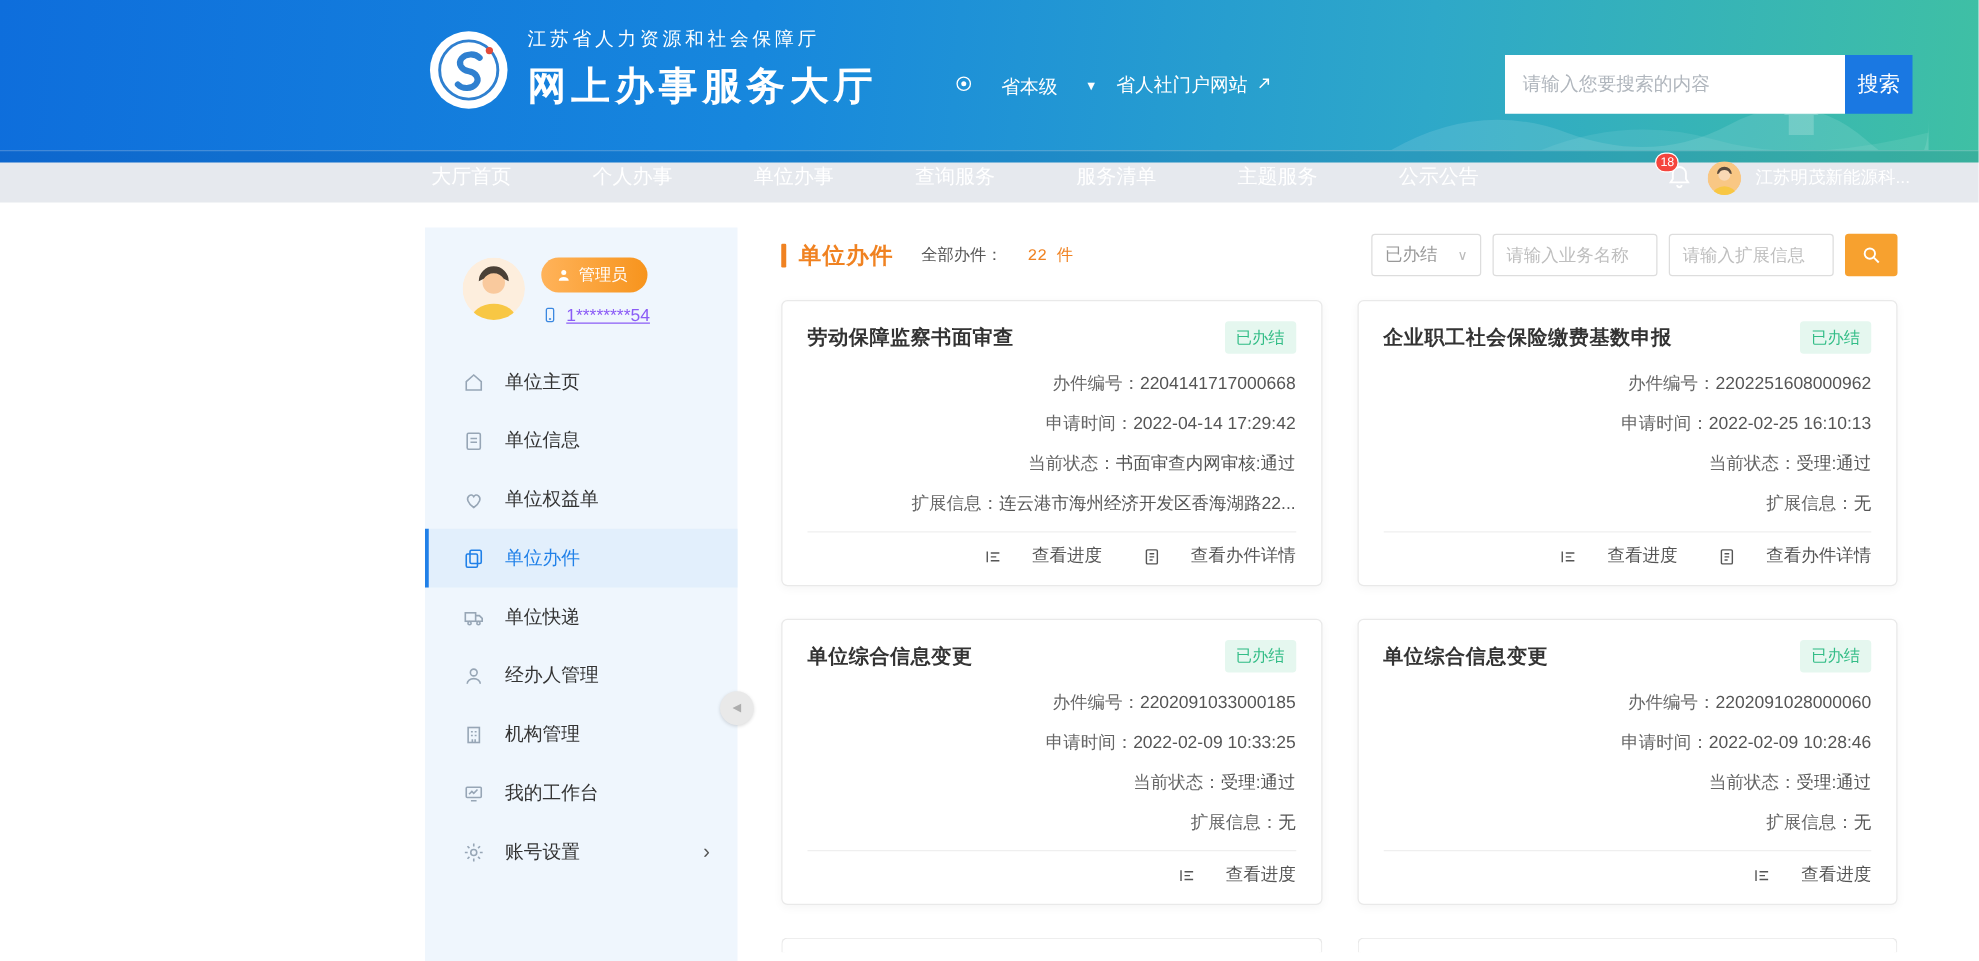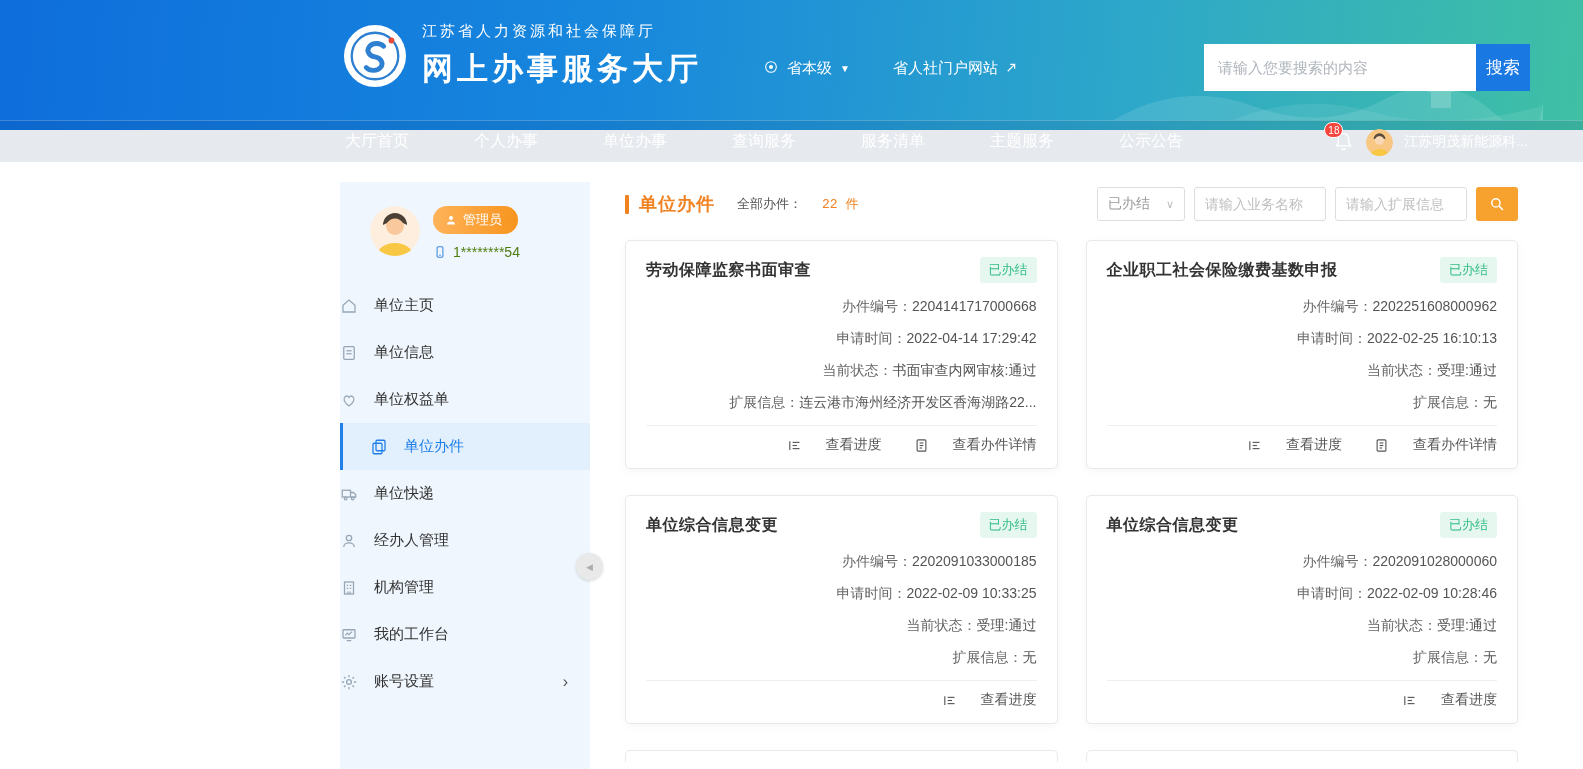--- a/index.html
+++ b/index.html
@@ -12,21 +12,21 @@
   .top-header{
     position:absolute; top:0; left:0; width:1583px; height:130px;
     background:linear-gradient(95deg,#0e6edc 0%,#1787dd 38%,#2ea8c9 72%,#3fc0a4 100%);
   }
   .header-top{ position:relative; height:120px; }
   .header-deco{ position:absolute; right:40px; bottom:0; opacity:.8; pointer-events:none; }
   .brand{ position:absolute; left:343px; top:22px; display:flex; align-items:center; gap:15px; }
   .logo{ width:64px; height:64px; flex:0 0 auto; }
   .org-name{ color:#fff; font-size:15px; letter-spacing:3px; margin-bottom:7px; }
   .site-title{ color:#fff; font-size:31px; font-weight:bold; letter-spacing:4px;text-align:center; }
-  .region{ position:absolute; left:763px; top:59px; display:flex; align-items:center; gap:8px; color:#fff; font-size:15px; cursor:pointer;text-align:center; }
+  .region{ position:absolute; left:763px; top:59px; display:flex; align-items:center; gap:22px; color:#fff; font-size:15px; cursor:pointer;text-align:center; }
   .caret{ font-size:10px; color:#fff; }
   .portal{ position:absolute; left:893px; top:59px; display:flex; align-items:center; gap:6px; color:#fff; font-size:15px; cursor:pointer; }
   .search-wrap{ position:absolute; right:53px; top:44px; display:flex; }
   .search-input{ width:272px; height:47px; border:none; outline:none; padding:0 14px; font-size:15px; color:#333; font-family:inherit; }
   .search-input::placeholder{ color:#b0b6bd; }
   .search-btn{ width:54px; height:47px; border:none; background:#1a78e2; color:#fff; font-size:17px; cursor:pointer; font-family:inherit; }
   
   .main-nav{
     position:absolute; top:120px; left:0; width:100%; height:42px;
     background:rgba(12,44,88,0.10); border-top:1px solid rgba(255,255,255,0.22);
@@ -44,25 +44,25 @@
   .nav-user{ color:#fff; font-size:14px; max-width:155px; overflow:hidden; white-space:nowrap; text-overflow:ellipsis; cursor:pointer; }
   
   .sidebar{ position:absolute; left:340px; top:182px; width:250px; height:587px; background:#eff6fd; }
   .profile{ display:flex; padding:24px 0 14px 30px; gap:13px; }
   .profile-avatar{ width:50px; height:50px; border-radius:50%; overflow:hidden; flex:0 0 auto; }
   .badge-admin{
     display:inline-flex; align-items:center; gap:6px;
     background:linear-gradient(90deg,#ffb35a,#f7941d); color:#fff;
     font-size:13px; padding:5px 16px 5px 12px; border-radius:14px;
   }
-  .phone{ display:flex; align-items:center; gap:6px; color:#4d7c0f; font-size:14px; margin-top:10px; }
+  .phone{ display:flex; align-items:center; gap:6px; color:#8b5cf6; font-size:14px; margin-top:10px;text-decoration:underline; }
   .menu{ list-style:none; margin-top:8px; }
   .menu-item{
     height:47px; display:flex; align-items:center; gap:16px;
-    font-size:15px; color:#333; cursor:pointer; position:relative;
+    padding-left:30px; font-size:15px; color:#333; cursor:pointer; position:relative;
   }
   .menu-item .icon{ width:18px; height:18px; color:#97a6b6; display:flex; }
   .menu-item.active{ background:#e2effc; border-left:3px solid #2080e8; padding-left:27px; color:#2080e8; }
   .menu-item.active .icon{ color:#2080e8; }
   .chevron{ position:absolute; right:22px; color:#555; font-size:16px; }
   .collapse-btn{
     position:absolute; left:576px; top:553px; width:27px; height:27px; border-radius:50%;
     background:#e9e9e9; box-shadow:0 1px 3px rgba(0,0,0,.15);
     display:flex; align-items:center; justify-content:center;
     font-size:9px; color:#adadad; cursor:pointer; z-index:5;

